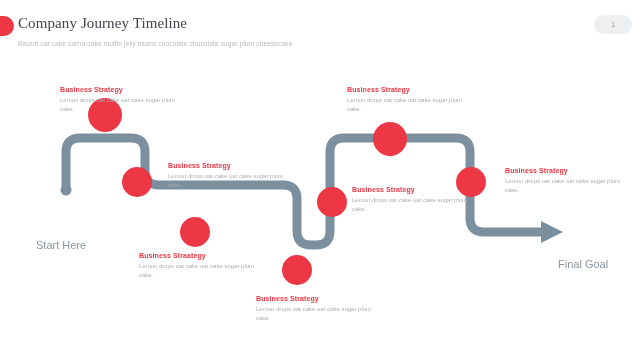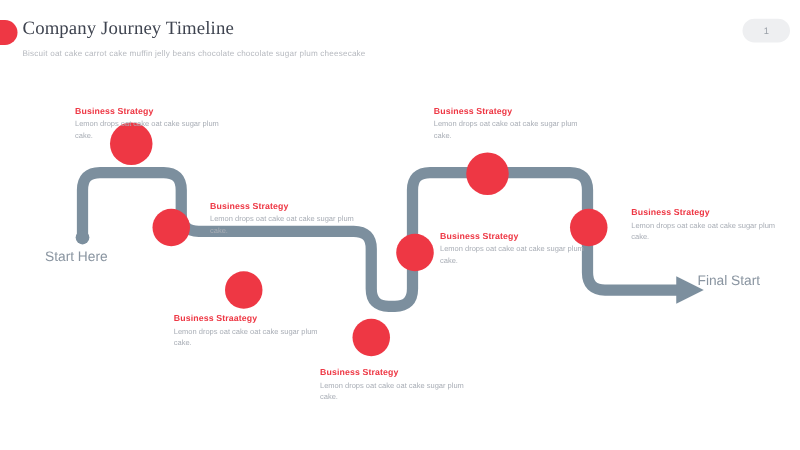--- a/index.html
+++ b/index.html
@@ -74,20 +74,21 @@
     left: 0;
     top: 0;
   }
 
   
   .endpoint-label {
     position: absolute;
     font-size: 11px;
     color: #8a95a1;
     white-space: nowrap;
+    margin-top: 39px;
   }
   .start-label { left: 36px; top: 200px; }
   .final-label { left: 558px; top: 219px; }
 
   
   .callout {
     position: absolute;
     width: 118px;
   }
   .callout-title {
@@ -153,21 +154,21 @@
     <circle cx="105" cy="115" r="17" fill="#ee3744"></circle>
     <circle cx="137" cy="182" r="15" fill="#ee3744"></circle>
     <circle cx="195" cy="232" r="15" fill="#ee3744"></circle>
     <circle cx="297" cy="270" r="15" fill="#ee3744"></circle>
     <circle cx="332" cy="202" r="15" fill="#ee3744"></circle>
     <circle cx="390" cy="139" r="17" fill="#ee3744"></circle>
     <circle cx="471" cy="182" r="15" fill="#ee3744"></circle>
   </svg>
 
   <div class="endpoint-label start-label">Start Here</div>
-  <div class="endpoint-label final-label">Final Start</div>
+  <div class="endpoint-label final-label">Final Goal</div>
 
   <div class="callout callout-1">
     <p class="callout-title">Business Strategy</p>
     <p class="callout-body">Lemon drops oat cake oat cake sugar plum cake.</p>
   </div>
 
   <div class="callout callout-2">
     <p class="callout-title">Business Strategy</p>
     <p class="callout-body">Lemon drops oat cake oat cake sugar plum cake.</p>
   </div>

